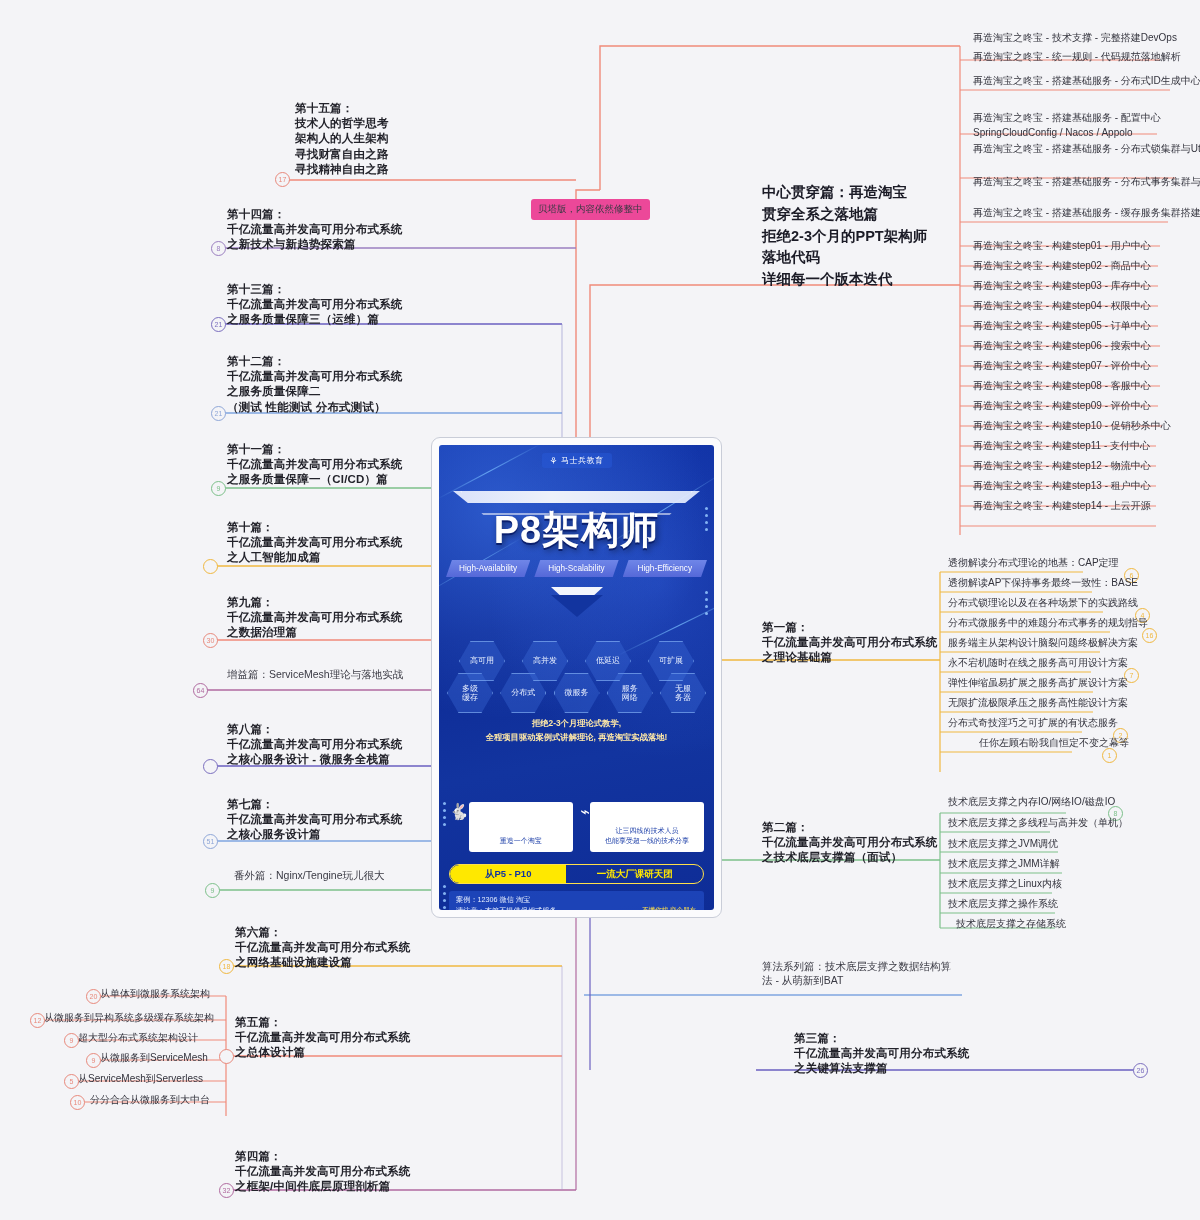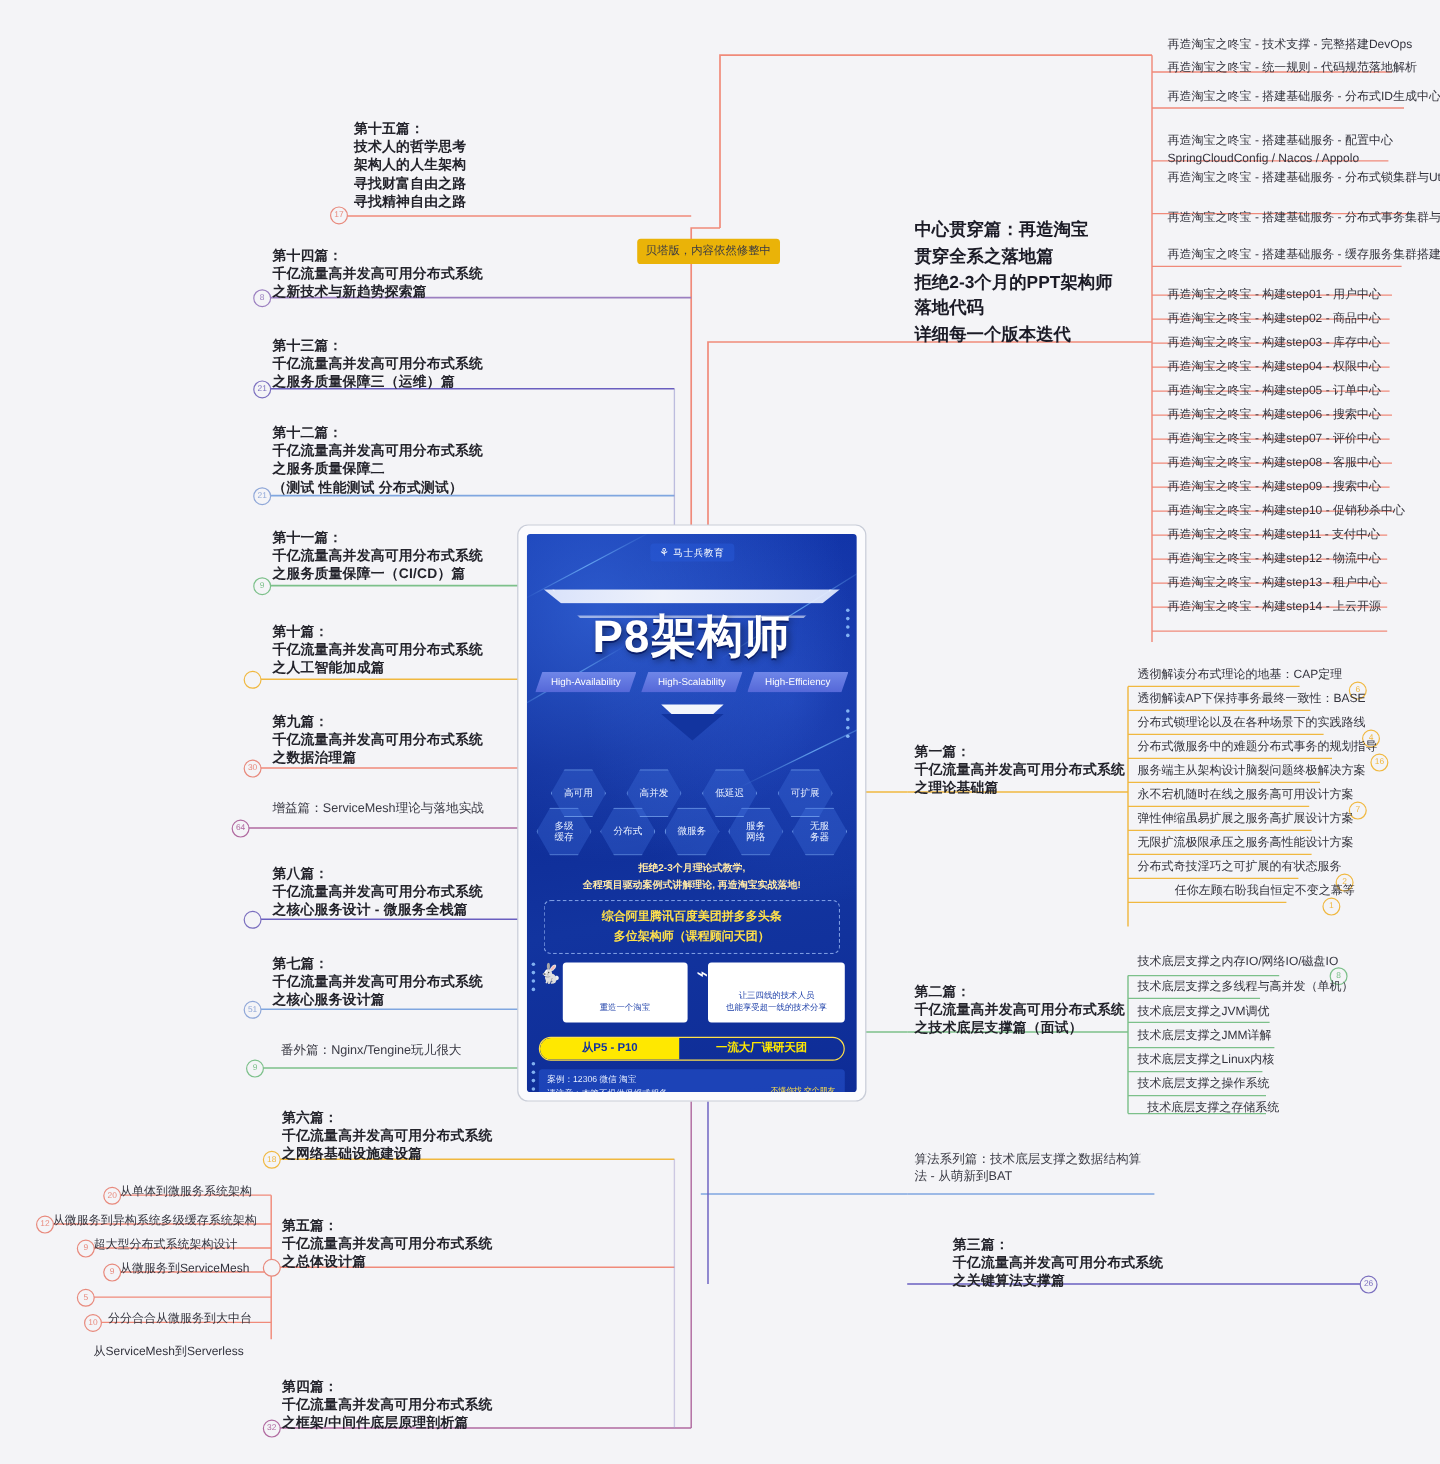--- a/index.html
+++ b/index.html
@@ -40,21 +40,21 @@
   .badge.blue { border-color:#8fa7d8; color:#8fa7d8; }
   .badge.green { border-color:#7cc08a; color:#7cc08a; }
   .badge.orange { border-color:#f0b840; color:#f0b840; }
   .badge.purple { border-color:#9b7fc0; color:#9b7fc0; }
   .badge.violet { border-color:#7b6fbf; color:#7b6fbf; }
   .badge.magenta { border-color:#b06aa0; color:#b06aa0; }
   .badge.empty { color:transparent; }
 
   
   .betatag {
-    position:absolute; background:#eab308; border-radius:3px;
+    position:absolute; background:#ec4899; border-radius:3px;
     font-size:9.5px; color:#3a3a44; padding:4px 7px; white-space:nowrap;font-family:Liberation Mono, monospace;
   }
 
   
   .poster {
     position:absolute; left:431px; top:437px; width:291px; height:481px;
     background:#fbfbfd; border:1px solid #c9cdd8; border-radius:9px;
     padding:7px;
   }
   .poster-inner {
@@ -333,21 +333,21 @@
 
   <div class="node leaf txt" style="left:44px; top:1011px;">从微服务到异构系统多级缓存系统架构</div>
   <div class="badge" style="left:30px; top:1013px;">12</div>
 
   <div class="node leaf txt" style="left:78px; top:1031px;">超大型分布式系统架构设计</div>
   <div class="badge" style="left:64px; top:1033px;">9</div>
 
   <div class="node leaf txt" style="left:100px; top:1051px;">从微服务到ServiceMesh</div>
   <div class="badge" style="left:86px; top:1053px;">9</div>
 
-  <div class="node leaf txt" style="left:78px; top:1072px;margin-top:48px;">从ServiceMesh到Serverless</div>
+  <div class="node leaf txt" style="left:78px; top:1072px;">从ServiceMesh到Serverless</div>
   <div class="badge" style="left:64px; top:1074px;">5</div>
 
   <div class="node leaf txt" style="left:90px; top:1093px;">分分合合从微服务到大中台</div>
   <div class="badge" style="left:70px; top:1095px;">10</div>
 
   <div class="node leaf txt" style="left:973px; top:31px;">再造淘宝之咚宝 - 技术支撑 - 完整搭建DevOps</div>
   <div class="node leaf txt" style="left:973px; top:50px;">再造淘宝之咚宝 - 统一规则 - 代码规范落地解析</div>
   <div class="node leaf txt" style="left:973px; top:74px; width:205px;">再造淘宝之咚宝 - 搭建基础服务 - 分布式ID生成中心</div>
   <div class="node leaf txt" style="left:973px; top:111px; width:210px;">再造淘宝之咚宝 - 搭建基础服务 - 配置中心
 SpringCloudConfig / Nacos / Appolo</div>
@@ -355,21 +355,21 @@
   <div class="node leaf txt" style="left:973px; top:175px; width:210px;">再造淘宝之咚宝 - 搭建基础服务 - 分布式事务集群与Util基础类库(AP CP)</div>
   <div class="node leaf txt" style="left:973px; top:206px; width:205px;">再造淘宝之咚宝 - 搭建基础服务 - 缓存服务集群搭建</div>
   <div class="node leaf txt" style="left:973px; top:239px;">再造淘宝之咚宝 - 构建step01 - 用户中心</div>
   <div class="node leaf txt" style="left:973px; top:259px;">再造淘宝之咚宝 - 构建step02 - 商品中心</div>
   <div class="node leaf txt" style="left:973px; top:279px;">再造淘宝之咚宝 - 构建step03 - 库存中心</div>
   <div class="node leaf txt" style="left:973px; top:299px;">再造淘宝之咚宝 - 构建step04 - 权限中心</div>
   <div class="node leaf txt" style="left:973px; top:319px;">再造淘宝之咚宝 - 构建step05 - 订单中心</div>
   <div class="node leaf txt" style="left:973px; top:339px;">再造淘宝之咚宝 - 构建step06 - 搜索中心</div>
   <div class="node leaf txt" style="left:973px; top:359px;">再造淘宝之咚宝 - 构建step07 - 评价中心</div>
   <div class="node leaf txt" style="left:973px; top:379px;">再造淘宝之咚宝 - 构建step08 - 客服中心</div>
-  <div class="node leaf txt" style="left:973px; top:399px;">再造淘宝之咚宝 - 构建step09 - 搜索中心</div>
+  <div class="node leaf txt" style="left:973px; top:399px;">再造淘宝之咚宝 - 构建step09 - 评价中心</div>
   <div class="node leaf txt" style="left:973px; top:419px;">再造淘宝之咚宝 - 构建step10 - 促销秒杀中心</div>
   <div class="node leaf txt" style="left:973px; top:439px;">再造淘宝之咚宝 - 构建step11 - 支付中心</div>
   <div class="node leaf txt" style="left:973px; top:459px;">再造淘宝之咚宝 - 构建step12 - 物流中心</div>
   <div class="node leaf txt" style="left:973px; top:479px;">再造淘宝之咚宝 - 构建step13 - 租户中心</div>
   <div class="node leaf txt" style="left:973px; top:499px;">再造淘宝之咚宝 - 构建step14 - 上云开源</div>
 
   <div class="node topic txt" style="left:762px; top:620px;">第一篇：
 千亿流量高并发高可用分布式系统
 之理论基础篇</div>
   <div class="node leaf txt" style="left:948px; top:556px;">透彻解读分布式理论的地基：CAP定理</div>
@@ -475,24 +475,20 @@
         <span class="hex txt">高并发</span>
         <span class="hex txt">低延迟</span>
         <span class="hex txt">可扩展</span>
       </div>
 
       <div class="slogan">
         <div>拒绝2-3个月理论式教学,</div>
         <div>全程项目驱动案例式讲解理论, 再造淘宝实战落地!</div>
       </div>
 
-      <div class="teamcard">
-        <div>综合阿里腾讯百度美团拼多多头条</div>
-        <div>多位架构师（课程顾问天团）</div>
-      </div>
 
       <div class="twocards">
         <div class="wcard-wrap">
           <div class="ico">🐇</div>
           <div class="wcard txt">重造一个淘宝</div>
         </div>
         <div class="wcard-wrap">
           <div class="ico">⌁</div>
           <div class="wcard txt">让三四线的技术人员
 也能享受超一线的技术分享</div>

